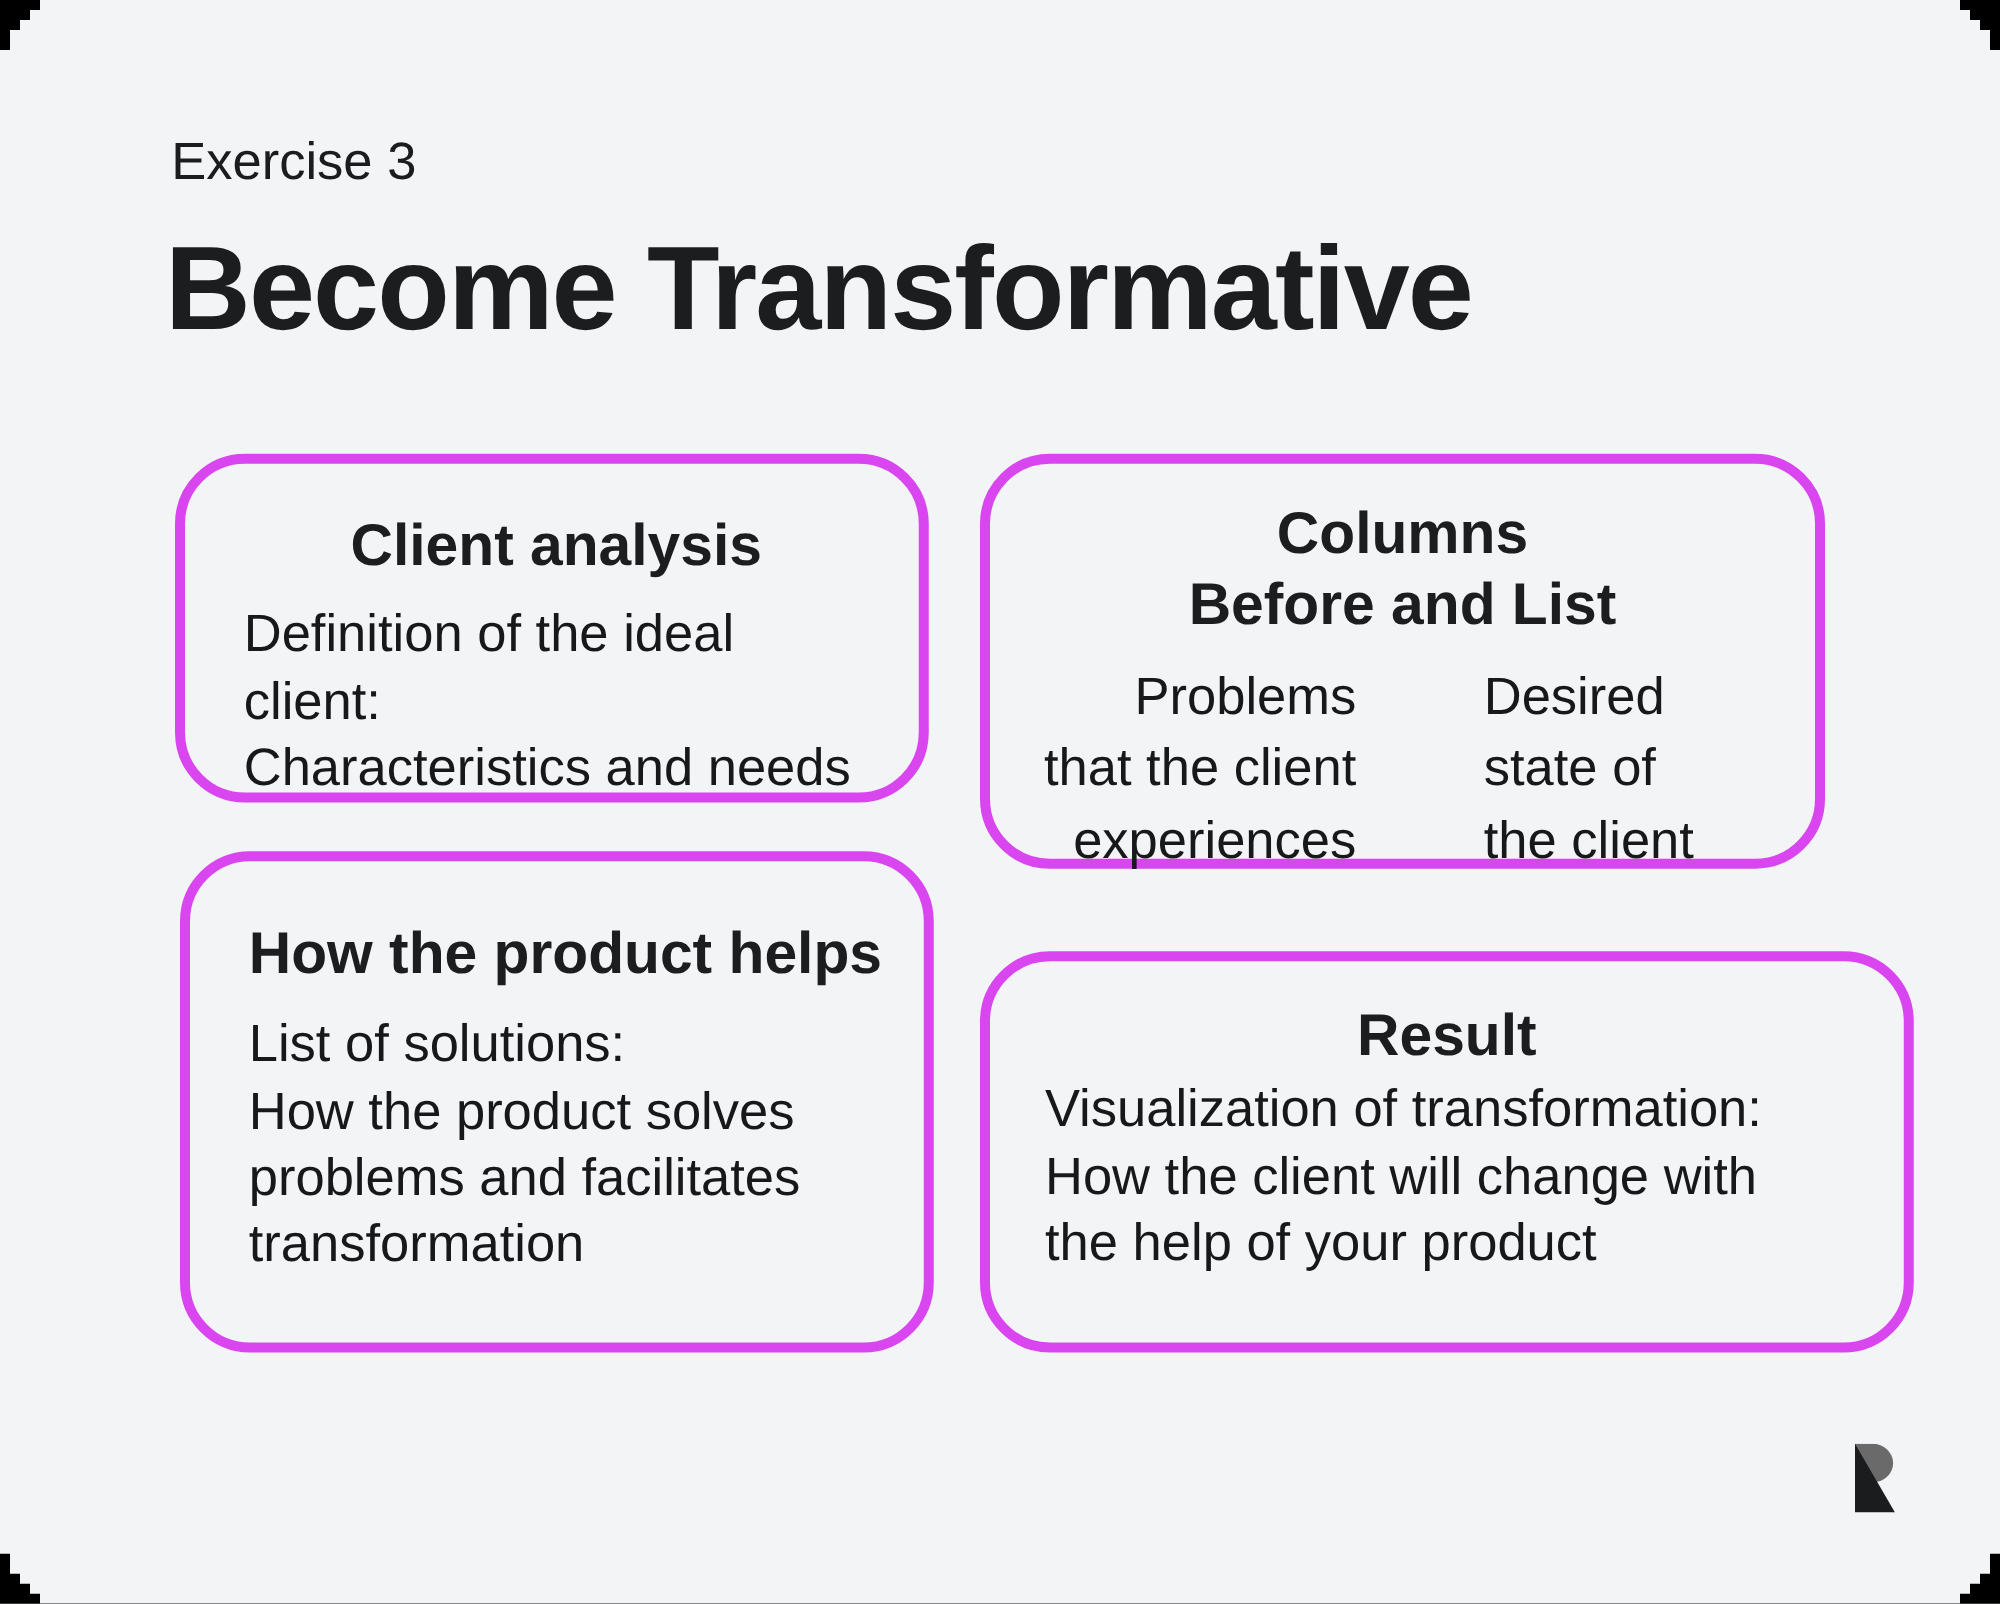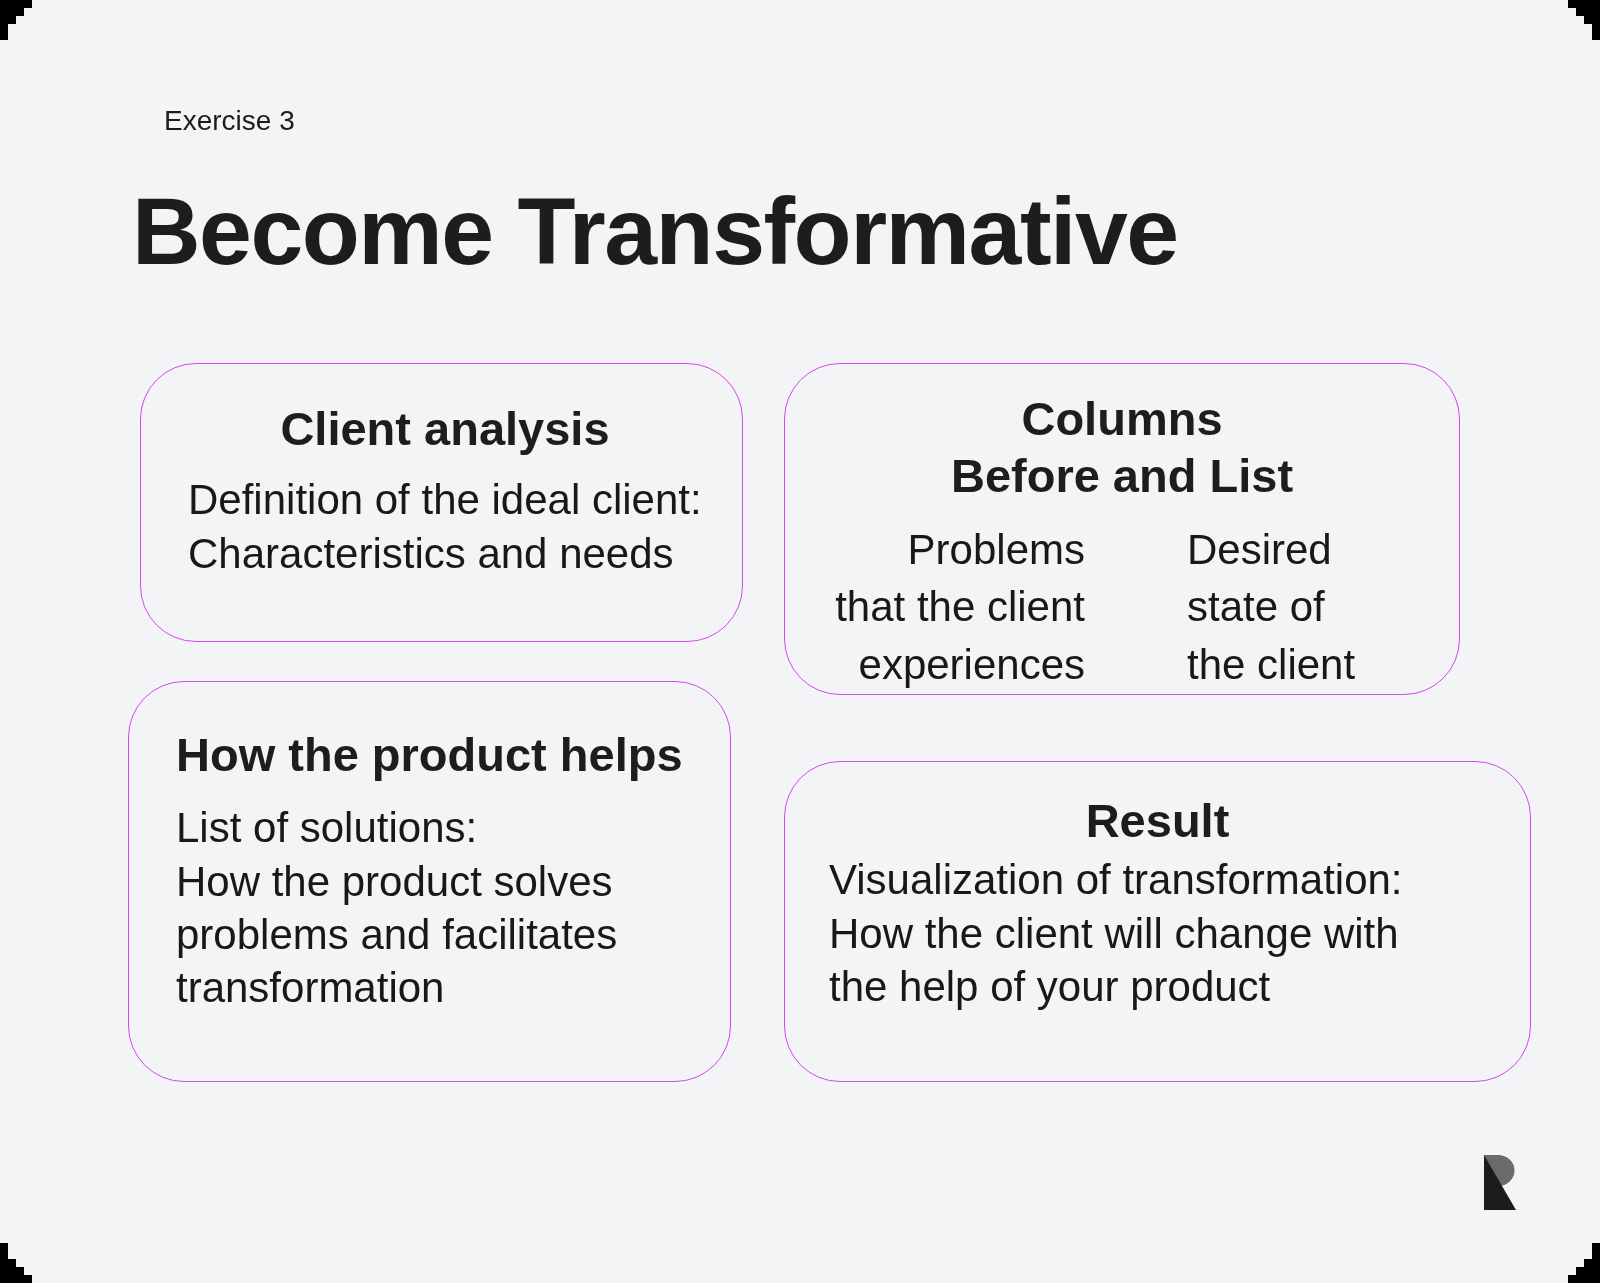--- a/index.html
+++ b/index.html
@@ -16,30 +16,30 @@
     
     clip-path: polygon(
       0px 40px, 8px 40px, 8px 24px, 16px 24px, 16px 16px, 24px 16px, 24px 8px, 32px 8px, 32px 0px,
       1568px 0px, 1568px 8px, 1576px 8px, 1576px 16px, 1584px 16px, 1584px 24px, 1592px 24px, 1592px 40px, 1600px 40px,
       1600px 1243px, 1592px 1243px, 1592px 1259px, 1584px 1259px, 1584px 1267px, 1576px 1267px, 1576px 1275px, 1568px 1275px, 1568px 1283px,
       32px 1283px, 32px 1275px, 24px 1275px, 24px 1267px, 16px 1267px, 16px 1259px, 8px 1259px, 8px 1243px, 0px 1243px
     );
   }
   .eyebrow {
     position: absolute; left: 137px; top: 106px;
-    font-size: 28px; line-height: 1.1; color: #1b1c1e; margin-left: 27px;
+    font-size: 42px; line-height: 1.1; color: #1b1c1e;
   }
   .title {
     position: absolute; left: 132px; top: 182px;
     font-size: 95px; font-weight: 700; letter-spacing: -1.5px;
     line-height: 1.05; color: #1c1d1f; white-space: nowrap;
   }
   .card {
     position: absolute;
-    border: 1px solid #d946ef;
+    border: 8px solid #d946ef;
     border-radius: 56px;
     box-sizing: border-box;
     background: #f3f4f6;
     color: #17181a;
   }
   .card h2 {
     margin: 0;
     font-size: 47px; font-weight: 700; line-height: 1.22;
     color: #1c1d1f;
   }
@@ -51,21 +51,21 @@
   #box-client { left: 140px; top: 363px; width: 603px; height: 279px; padding: 36px 40px 0 47px; }
   #box-client .body { margin-top: 16px; }
   #box-columns { left: 784px; top: 363px; width: 676px; height: 332px; padding: 26px 0 0 0; }
   #box-columns .cols {
     display: grid; grid-template-columns: 1fr 1fr;
     margin-top: 16px;
     font-size: 42px; line-height: 1.37; color: #17181a;
   }
   #box-columns .col-before { text-align: right; padding-right: 37px; padding-left: 36px; }
   #box-columns .col-after  { text-align: left;  padding-left: 65px; }
-  #box-product { left: 128px; top: 681px; width: 603px; height: 401px; padding: 44px 30px 0 47px; }
+  #box-product { left: 144px; top: 681px; width: 603px; height: 401px; padding: 44px 30px 0 47px; }
   #box-product .body { margin-top: 18px; }
   #box-result { left: 784px; top: 761px; width: 747px; height: 321px; padding: 30px 0 0 0; }
   #box-result .body { margin-top: 4px; padding-left: 44px; }
   .logo {
     position: absolute; left: 1484px; top: 1155px; width: 33px; height: 55px;
   }
 </style>
 </head>
 <body>
 

